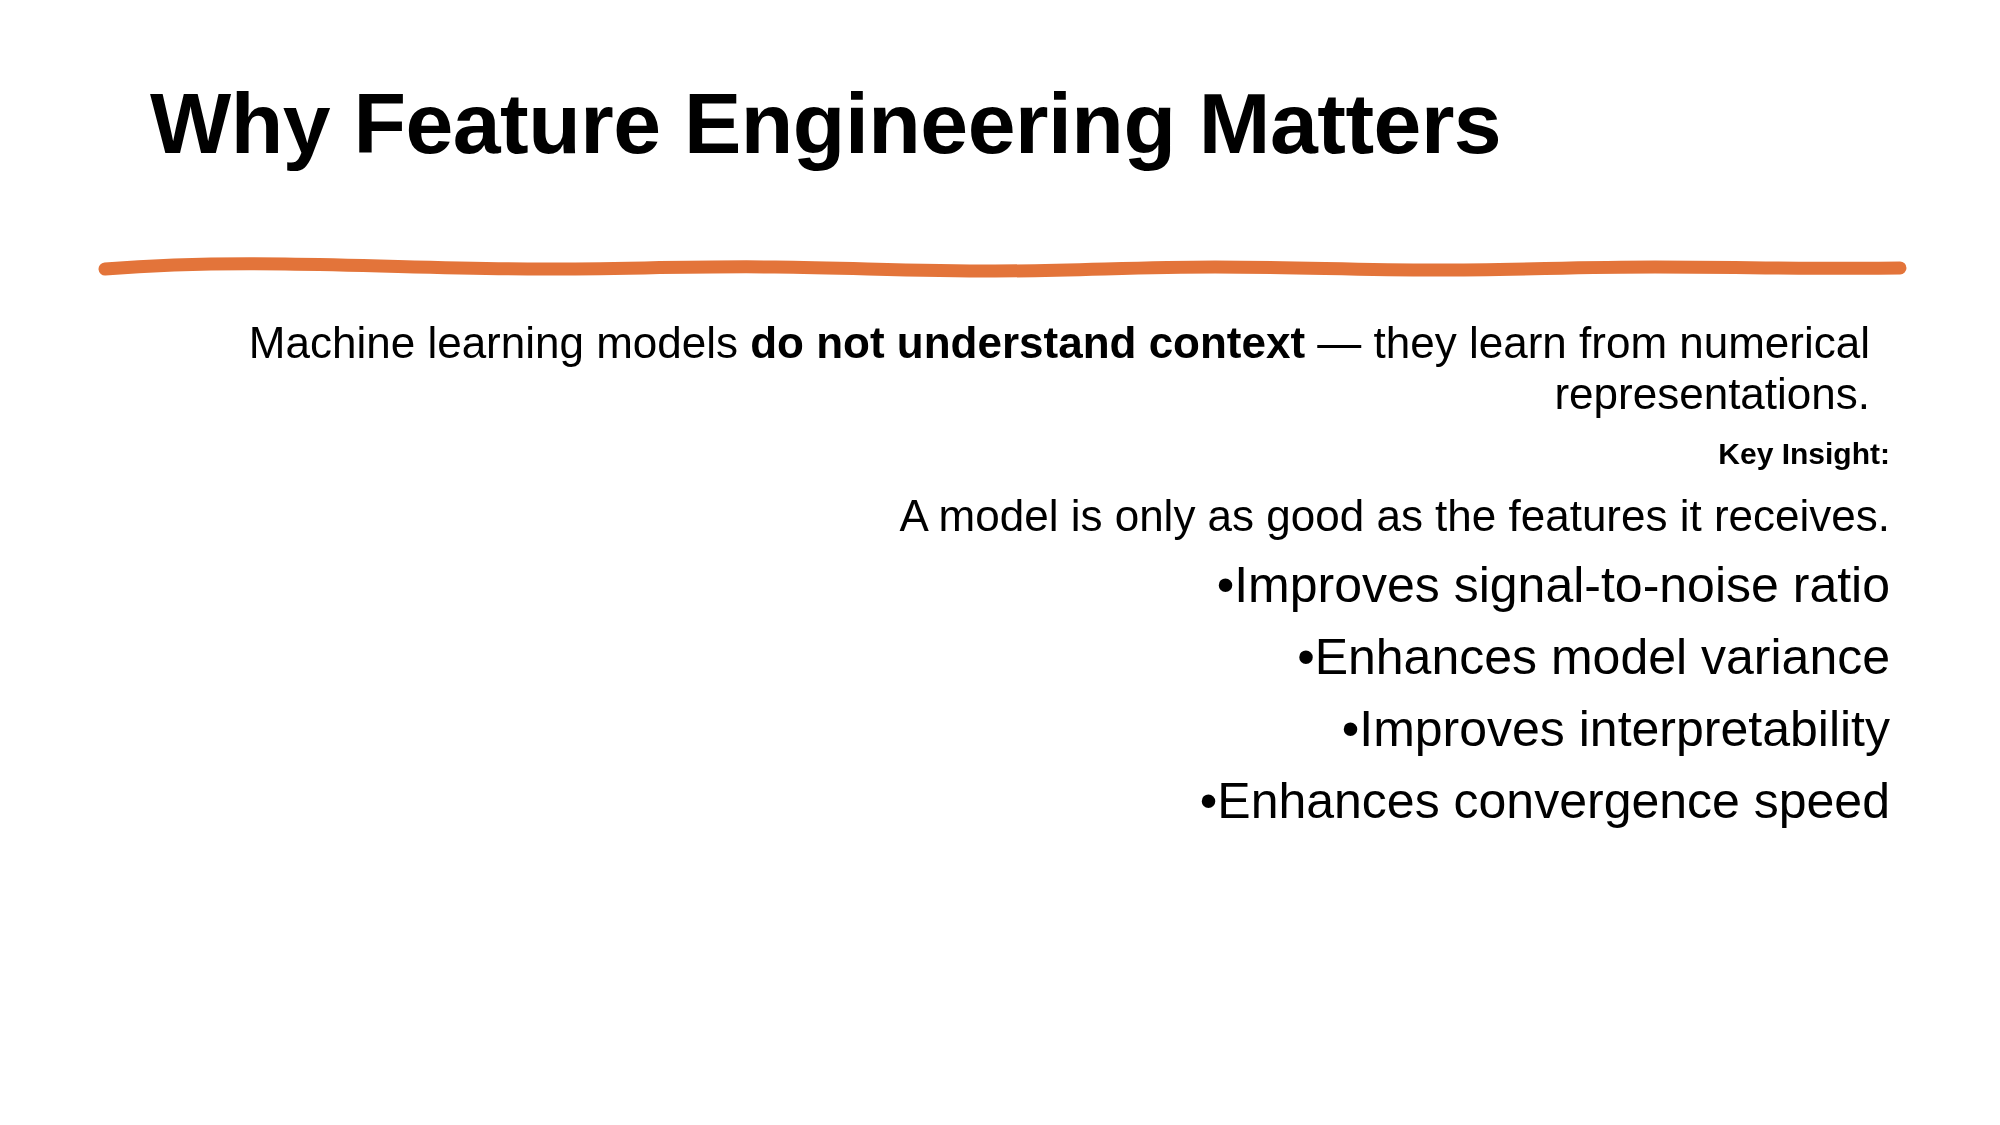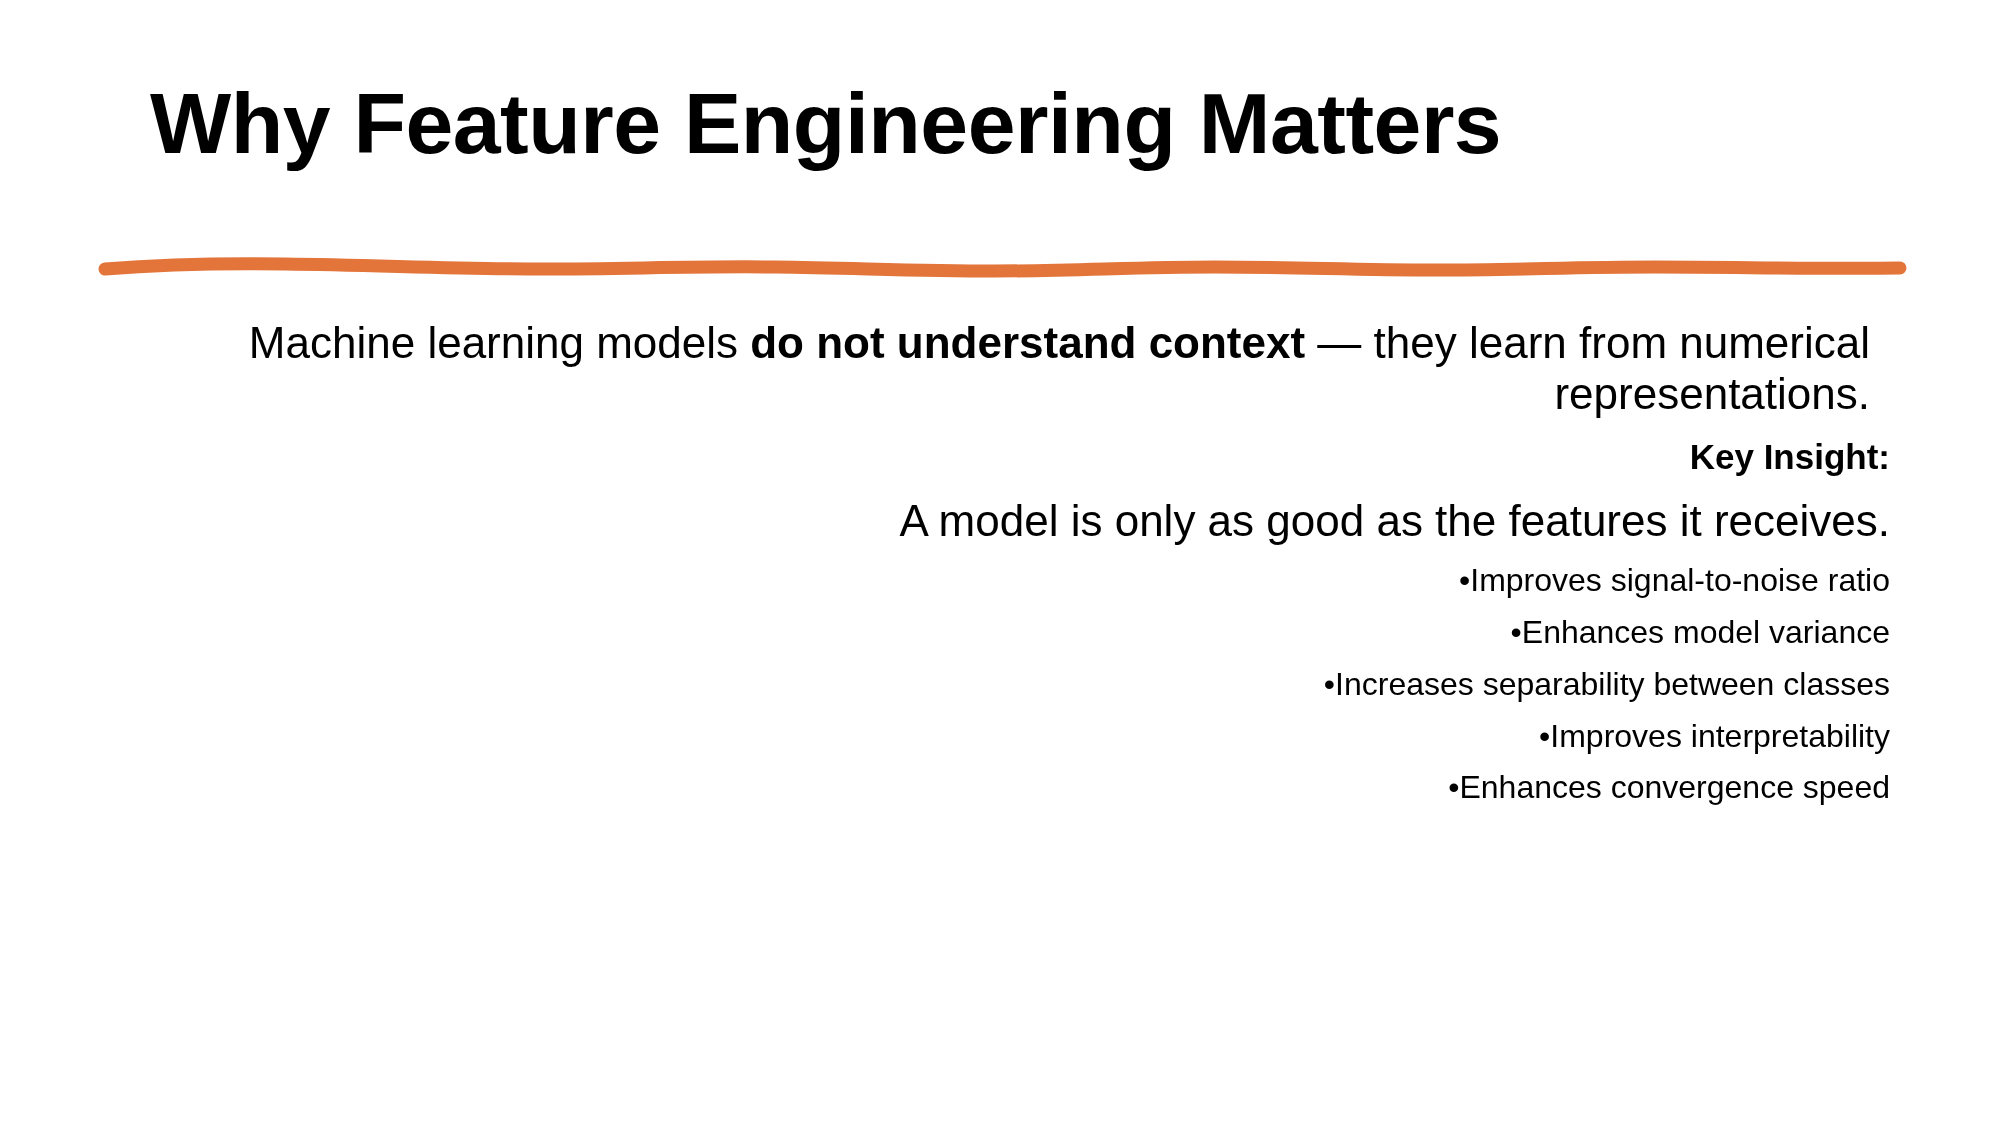--- a/index.html
+++ b/index.html
@@ -65,21 +65,21 @@
   .para {
     font-size: 44px;
     line-height: 1.15;
     color: #000000;
     margin-bottom: 10px;
     max-width: 1720px;
   }
   .para b { font-weight: bold; }
 
   .sub-head {
-    font-size: 35px;
+    font-size: 30px;
     font-weight: bold;
     line-height: 1.15;
     color: #000000;
     margin-top: 18px;
   }
 
   .indent-line {
     font-size: 44px;
     line-height: 1.15;
     color: #000000;
@@ -87,21 +87,21 @@
     padding-left: 155px;
   }
 
   .bullet-list {
     margin-top: 16px;
     padding-left: 82px;
     list-style: none;
   }
 
   .bullet-item {
-    font-size: 32px;
+    font-size: 50px;
     line-height: 1.12;
     color: #000000;
     margin-bottom: 16px;
     white-space: nowrap;
   }
   .bullet-item .dot { display: inline; }
   .bullet-item .btxt { display: inline; }
 </style>
 </head>
 <body>
@@ -131,19 +131,18 @@
     <p class="para"><span>Machine learning models </span><b>do not understand context</b><span> — they learn from numerical representations.</span></p>
 
     <div class="sub-head">Key Insight:</div>
 
     <div class="indent-line">A model is only as good as the features it receives.</div>
 
 
     <ul class="bullet-list">
       <li class="bullet-item"><span class="dot">•</span><span class="btxt">Improves signal-to-noise ratio</span></li>
       <li class="bullet-item"><span class="dot">•</span><span class="btxt">Enhances model variance</span></li>
-      <li class="bullet-item"><span class="dot">•</span><span class="btxt">Increases separability between classes</span></li>
       <li class="bullet-item"><span class="dot">•</span><span class="btxt">Improves interpretability</span></li>
       <li class="bullet-item"><span class="dot">•</span><span class="btxt">Enhances convergence speed</span></li>
     </ul>
 
   </div>
 </div>
 
 </body></html>

